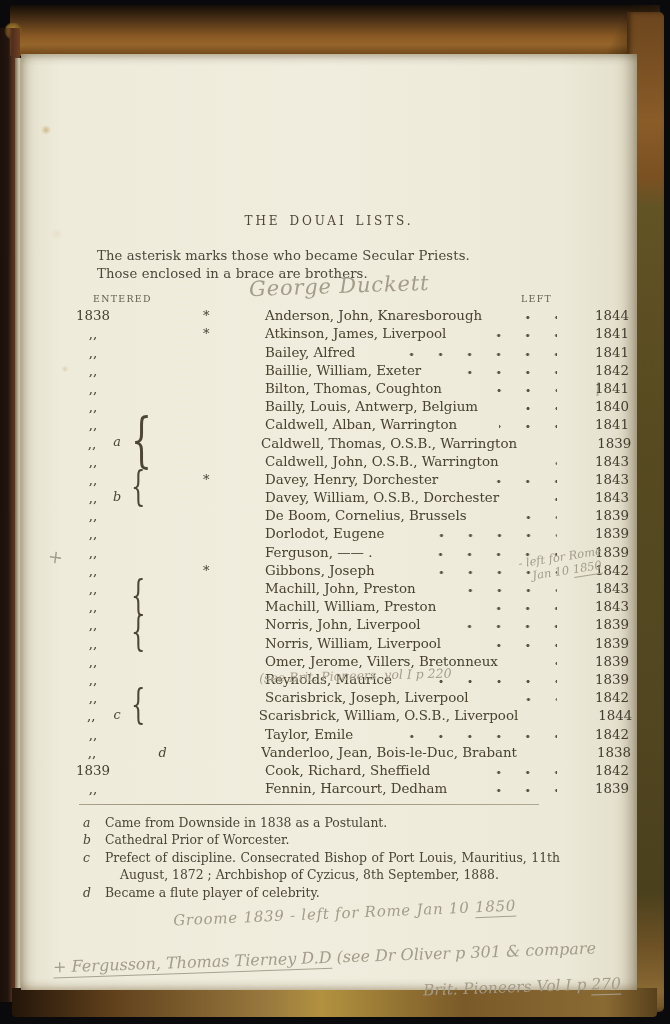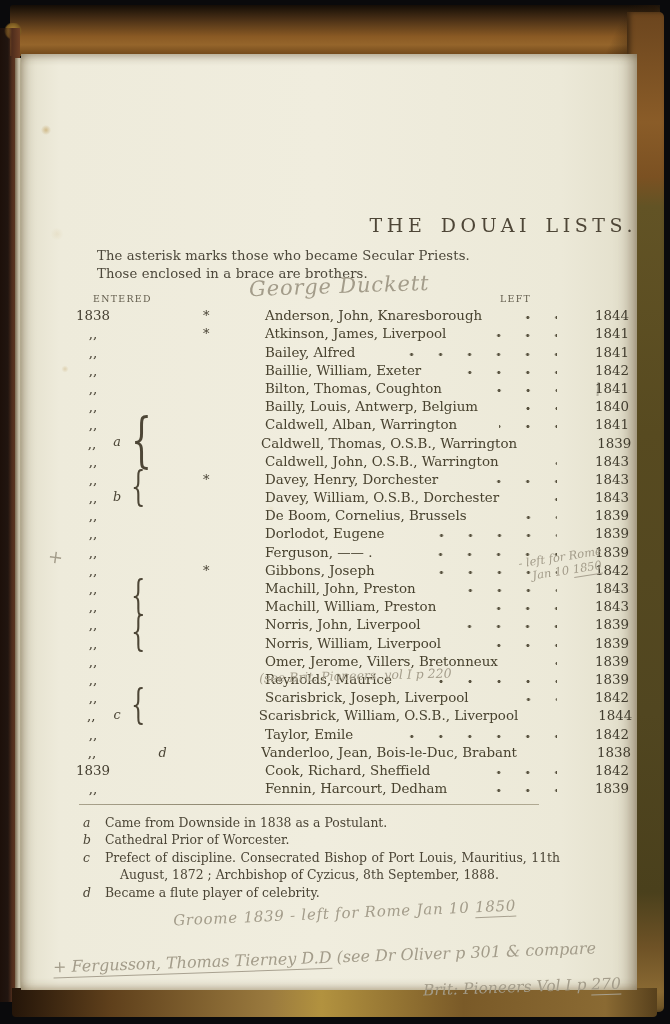--- a/index.html
+++ b/index.html
@@ -37,26 +37,26 @@
       linear-gradient(90deg,#e3dfcb 0px,#eeebdb 38px,#f0edde 300px,#ece9d8 540px,#e2deca 100%);
     box-shadow:
       inset 10px 0 12px -8px rgba(90,70,40,.5),
       inset -14px 0 16px -9px rgba(90,70,40,.55),
       inset 0 9px 10px -7px rgba(90,70,40,.4),
       inset 0 -8px 10px -6px rgba(120,95,55,.4);
   }
   .margin-tick{position:absolute;left:576px;top:328px;width:2px;height:14px;
     background:rgba(120,115,100,.45);transform:rotate(4deg);}
   
-  .title{position:absolute;left:0;top:160px;width:100%;text-align:right;
-    font-size:19px;letter-spacing:.24em;word-spacing:.2em;color:#4e4637;}
+  .title{position:absolute;left:0;top:160px;width:100%;text-align:center;
+    font-size:12px;letter-spacing:.24em;word-spacing:.2em;color:#4e4637;}
   .note{position:absolute;left:76px;font-size:13.2px;color:#4c473a;letter-spacing:.01em;}
   .note1{top:194px;} .note2{top:212px;}
   .colhead{position:absolute;top:239px;font-size:9.4px;letter-spacing:.14em;color:#625c4c;}
-  .colhead.entered{left:72px;} .colhead.left{left:479px;}
+  .colhead.entered{left:72px;} .colhead.left{left:500px;}
   .rows{position:absolute;left:0;top:252px;width:100%;height:492px;}
   .row{display:flex;align-items:flex-end;height:18.2px;position:relative;gap:30px;}
   .row span{line-height:17px;white-space:pre;}
   .r-entered{width:42px;margin-left:51px;text-align:center;font-size:13.4px;color:#453f31;}
   .r-letter{width:26px;text-align:right;padding-right:3px;font-style:italic;font-size:12.8px;color:#4a4435;}
   .r-star{width:12px;font-size:13px;color:#453f31;}
   .r-name{font-size:13.4px;color:#48422f;margin-left:20px;}
   .r-dots{flex:1 1 auto;height:5px;margin:0 8px 4px 12px;align-self:flex-end;
     background-image:radial-gradient(circle at 2px 2.5px,#57513e 1.2px,transparent 1.9px);
     background-size:29px 5px;background-repeat:repeat-x;background-position:right 2px bottom 0;}

